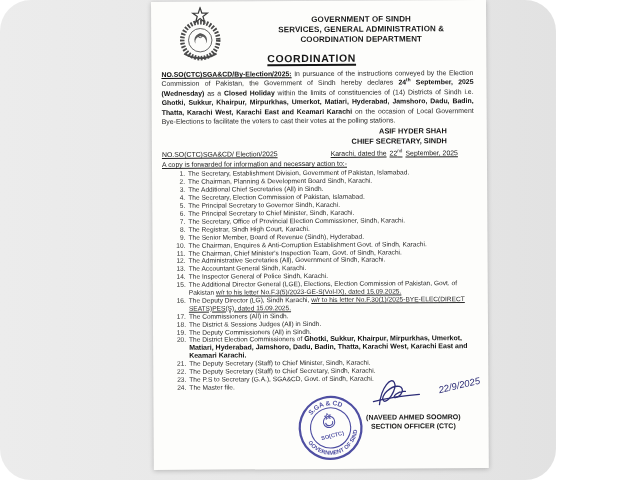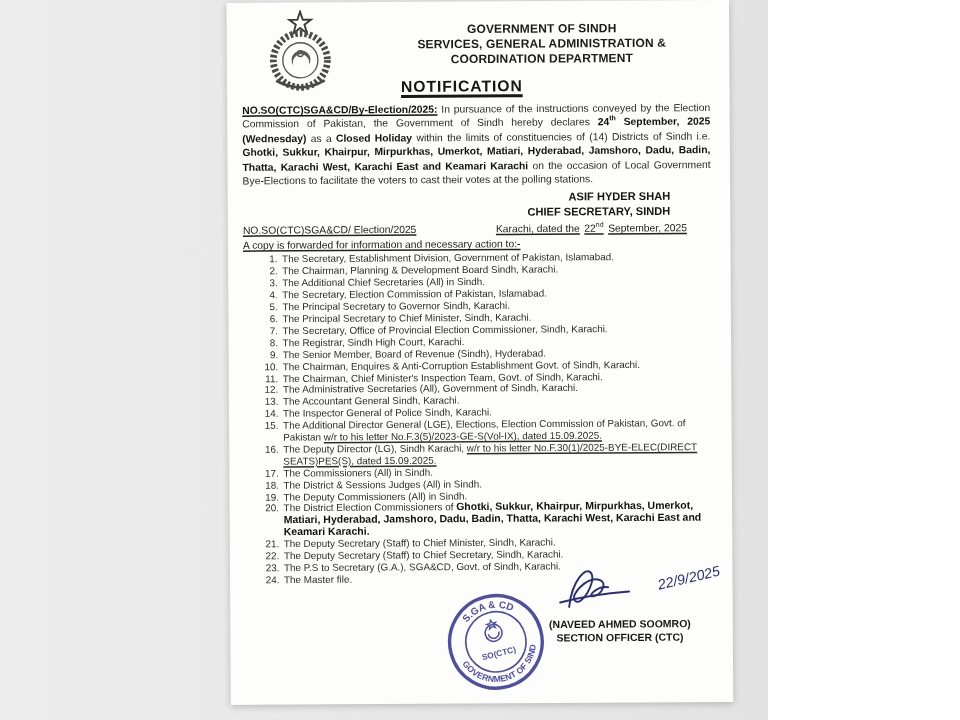--- a/index.html
+++ b/index.html
@@ -1,19 +1,19 @@
 <!DOCTYPE html>
 <html><head>
 <meta charset="utf-8">
 <style>
   html,body{margin:0;padding:0;}
   .stage{
-    position:relative;width:512px;height:480px;overflow:hidden;
+    position:relative;width:556px;height:480px;overflow:hidden;
     background:linear-gradient(90deg,#ececec 0%,#e9e9e9 30%,#e6e6e6 70%,#e2e2e2 100%);
-    font-family:"Liberation Sans",sans-serif;color:#262626;
+    font-family:"Liberation Sans",sans-serif;color:#262626;border-radius:31px;
   }
   .page{
     position:absolute;left:151px;top:2px;width:335px;height:468px;
     background:#fdfdfb;box-shadow:0 1px 5px rgba(0,0,0,.22);
     transform:rotate(-0.35deg);transform-origin:top left;
   }
   .crest{position:absolute;left:22px;top:5px;width:54px;height:58px;}
   .org{
     position:absolute;left:112px;top:14px;width:196px;text-align:center;
     font-weight:bold;font-size:8px;line-height:10px;color:#1b1b1b;letter-spacing:.1px;
@@ -75,21 +75,21 @@
         <path d="M 12,52 Q 30,62 48,52" fill="none" stroke="#4a4a4a" stroke-width="2"></path>
       </svg>
     </div>
 
     <div class="org">
       <div>GOVERNMENT OF SINDH</div>
       <div>SERVICES, GENERAL ADMINISTRATION &amp;</div>
       <div>COORDINATION DEPARTMENT</div>
     </div>
 
-    <div class="doc-title">NOTIFICATION</div>
+    <div class="doc-title">COORDINATION</div>
 
     <div class="flow">
 
       <p class="para"><span class="ref-u">NO.SO(CTC)SGA&amp;CD/By-Election/2025:</span><span> In pursuance of the instructions conveyed by the Election Commission of Pakistan, the Government of Sindh hereby declares </span><b><span>24</span><sup>th</sup><span> September, 2025 (Wednesday)</span></b><span> as a </span><b>Closed Holiday</b><span> within the limits of constituencies of (14) Districts of Sindh i.e. </span><b>Ghotki, Sukkur, Khairpur, Mirpurkhas, Umerkot, Matiari, Hyderabad, Jamshoro, Dadu, Badin, Thatta, Karachi West, Karachi East and Keamari Karachi</b><span> on the occasion of Local Government Bye-Elections to facilitate the voters to cast their votes at the polling stations.</span></p>
 
       <div class="signatory">
         <div>ASIF HYDER SHAH</div>
         <div>CHIEF SECRETARY, SINDH</div>
       </div>
 

